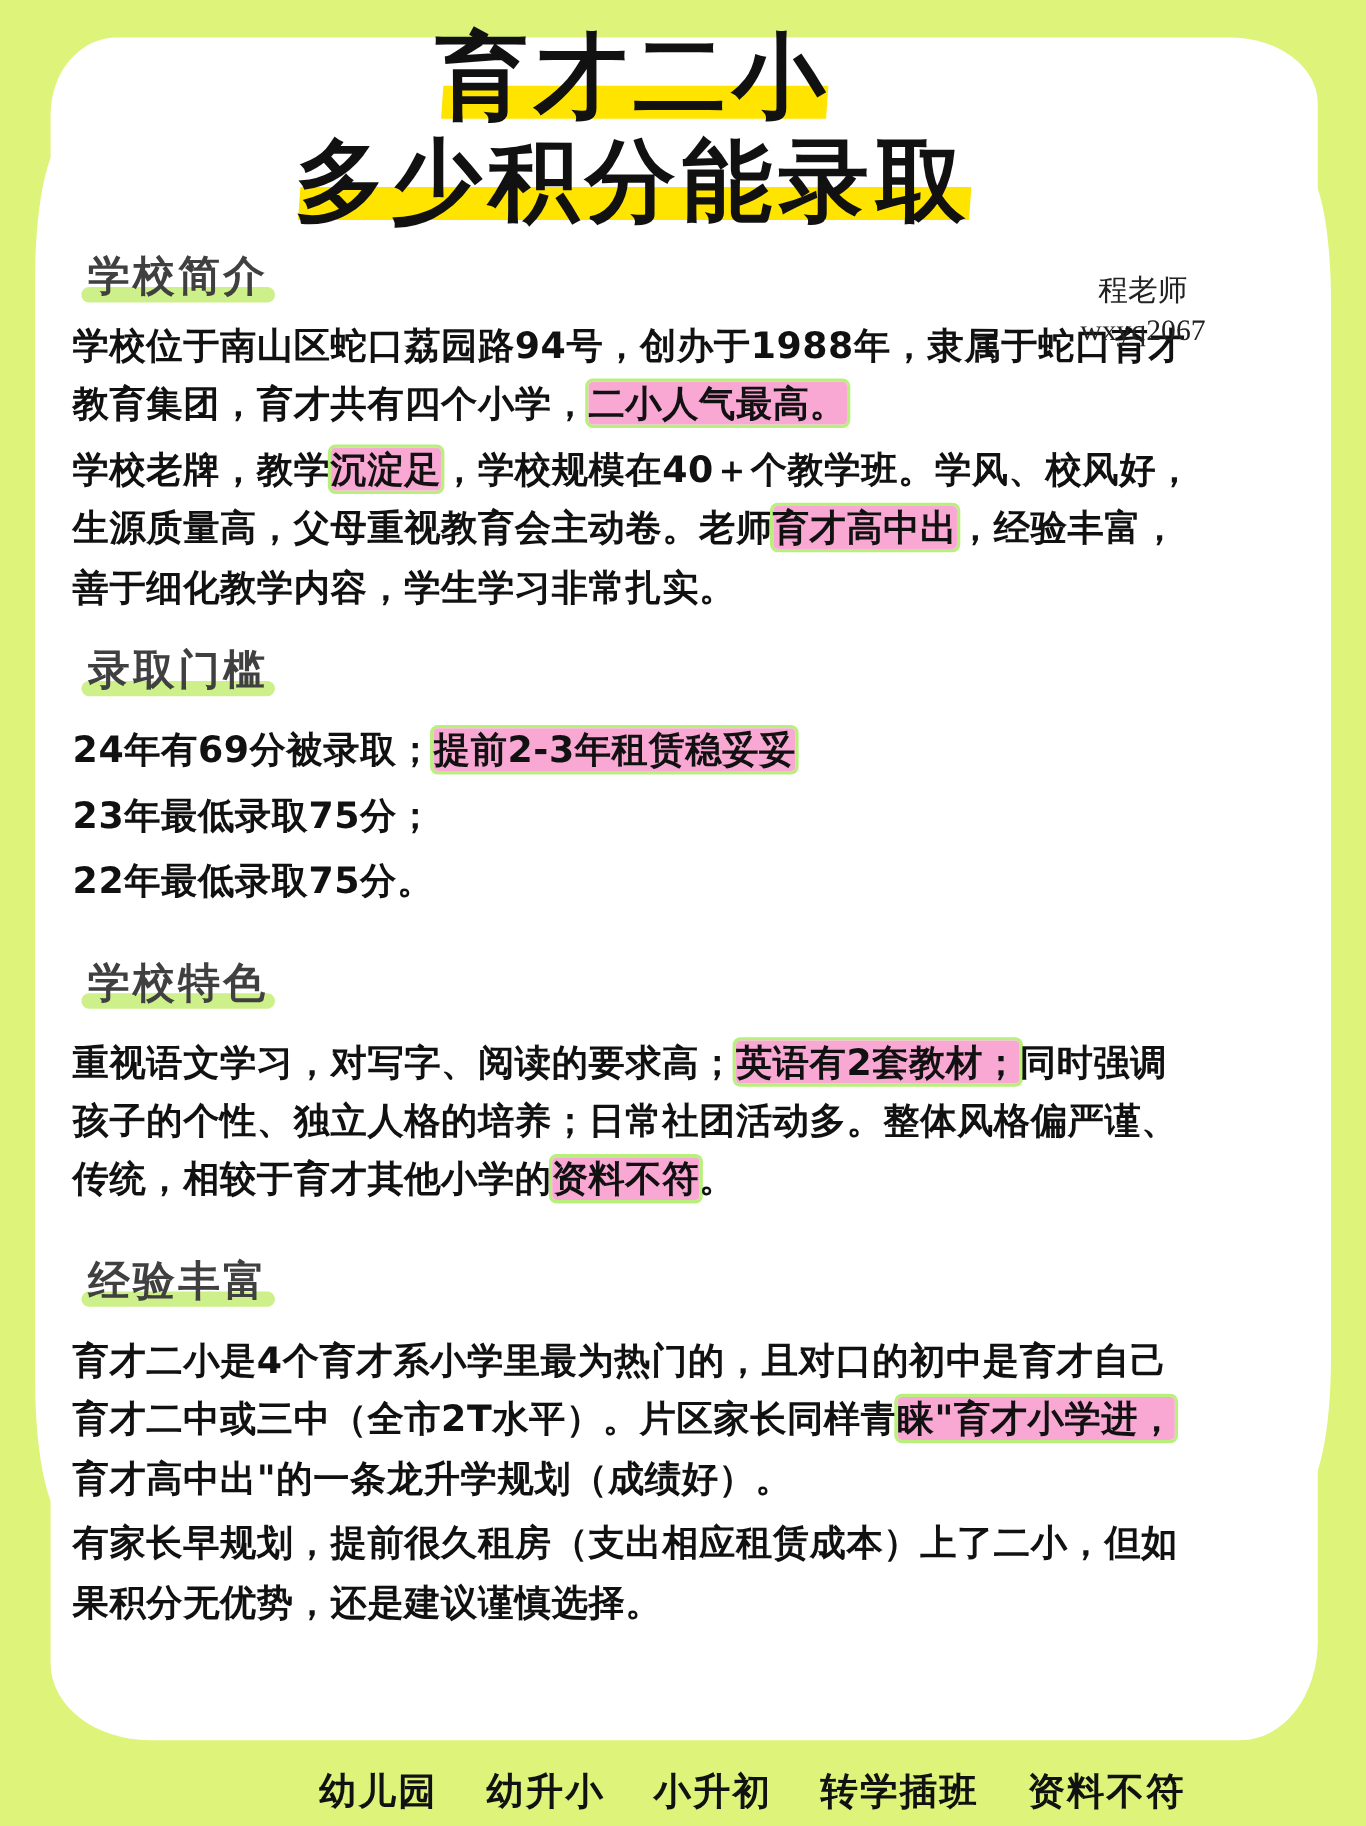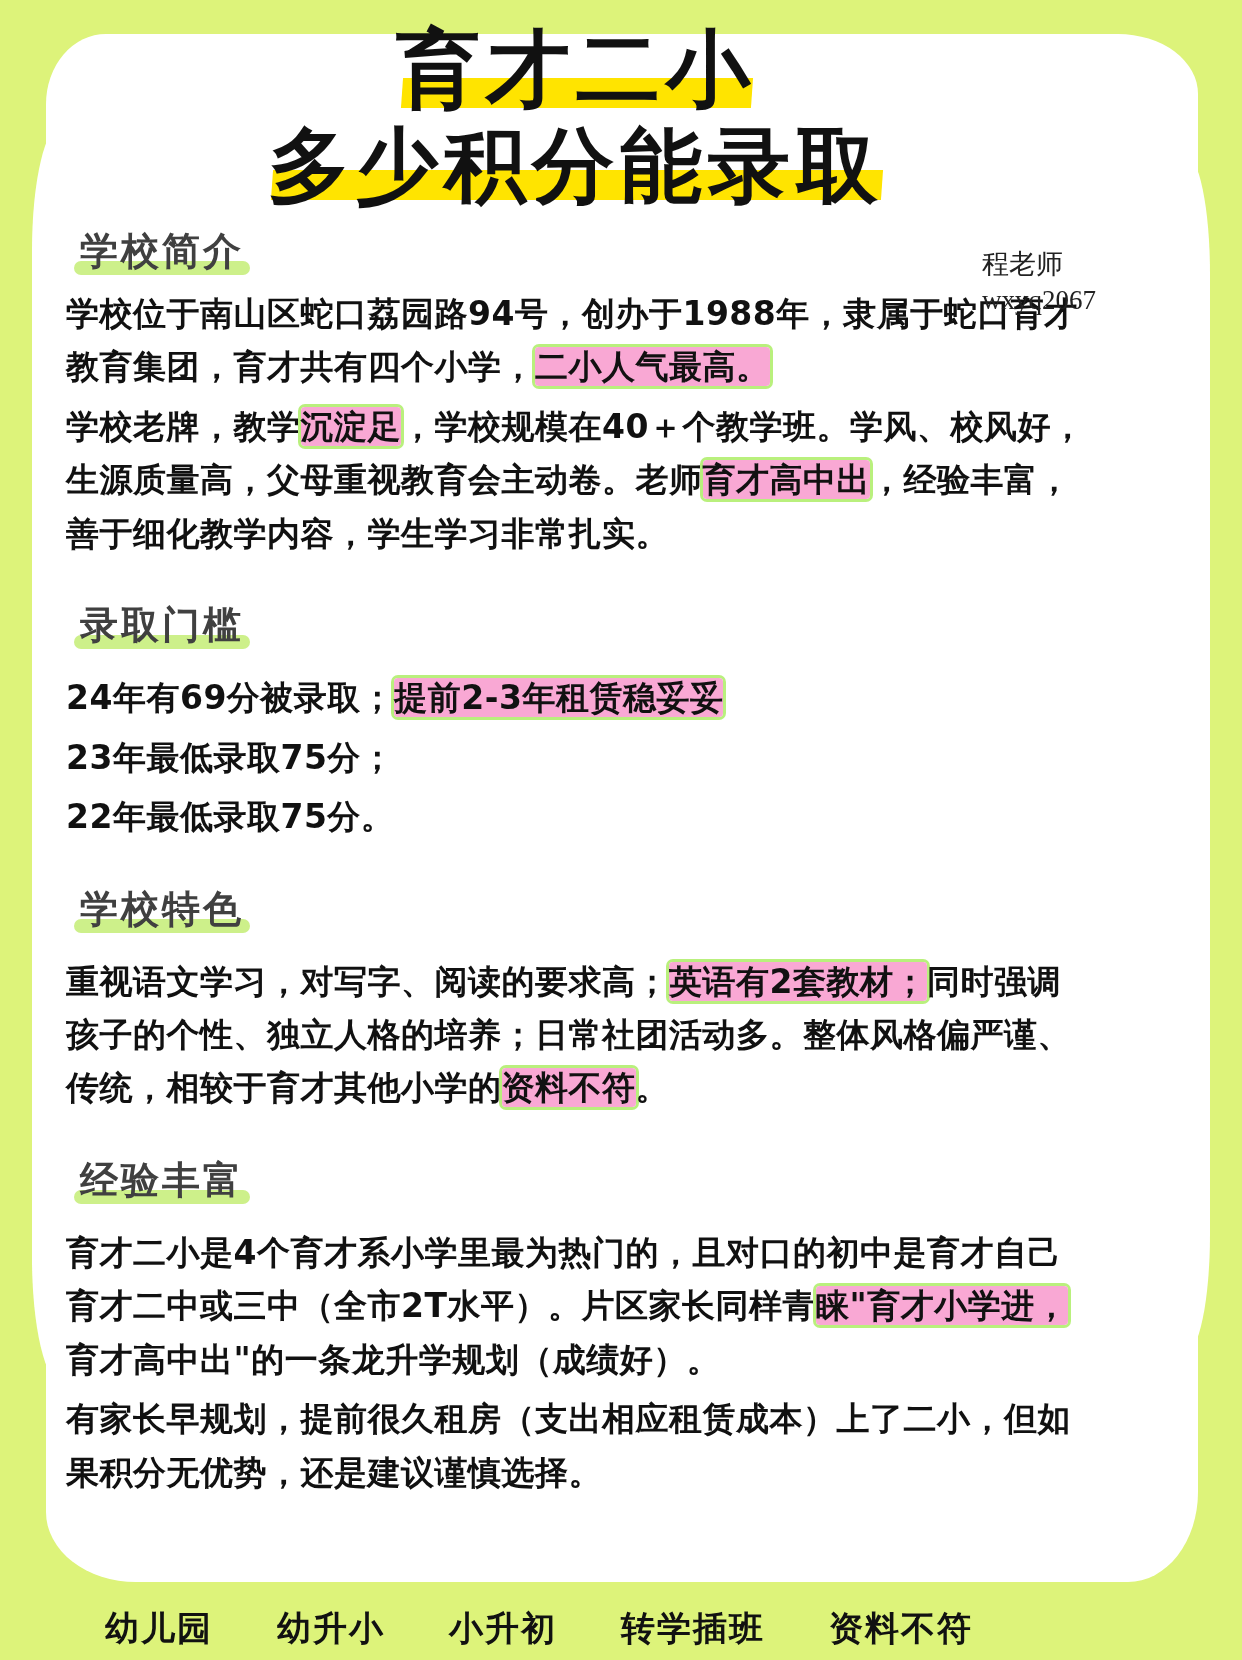--- a/index.html
+++ b/index.html
@@ -87,21 +87,21 @@
   .title-1 { font-size: 84px; }
   .title-1 .hl { bottom: 8px; height: 30px; left: 6px; right: 4px; }
   .title-2 { font-size: 82px; margin-top: 4px; }
   .title-2 .hl { bottom: 12px; height: 30px; left: 4px; right: 2px; }
 
   
   .author {
     position: absolute;
     right: 56px;
     top: 246px;
-    text-align: left;
+    text-align: center;
     font-family: "Liberation Serif", serif;
     font-size: 27px;
     color: #222;
     line-height: 1.35;
   }
 
   
   .sec-head {
     position: relative;
     display: inline-block;
@@ -134,34 +134,34 @@
     letter-spacing: 0.5px;
     margin: 6px 0 0 4px;
   }
   .mark {
     background: #f9a8d4;
     box-shadow: 0 0 0 3px #b9f07d;
     border-radius: 4px;
   }
   .sec { margin-bottom: 6px; }
   .s-intro { margin-top: 14px; }
-  .s-threshold { margin-top: 40px; }
+  .s-threshold { margin-top: 24px; }
   .s-feature { margin-top: 40px; }
   .s-advice { margin-top: 40px; }
   .gap-sm { height: 10px; }
 
   
   .footer {
     position: absolute;
     left: 0;
     right: 0;
     bottom: 8px;
     display: flex;
-    justify-content: center;
-    gap: 64px;
+    justify-content: flex-end;
+    gap: 44px;
     font-family: "DejaVu Sans", sans-serif;
     font-weight: bold;
     font-size: 34px;
     color: #111;
     letter-spacing: 2px;
   }
 </style>
 </head>
 <body>
 

